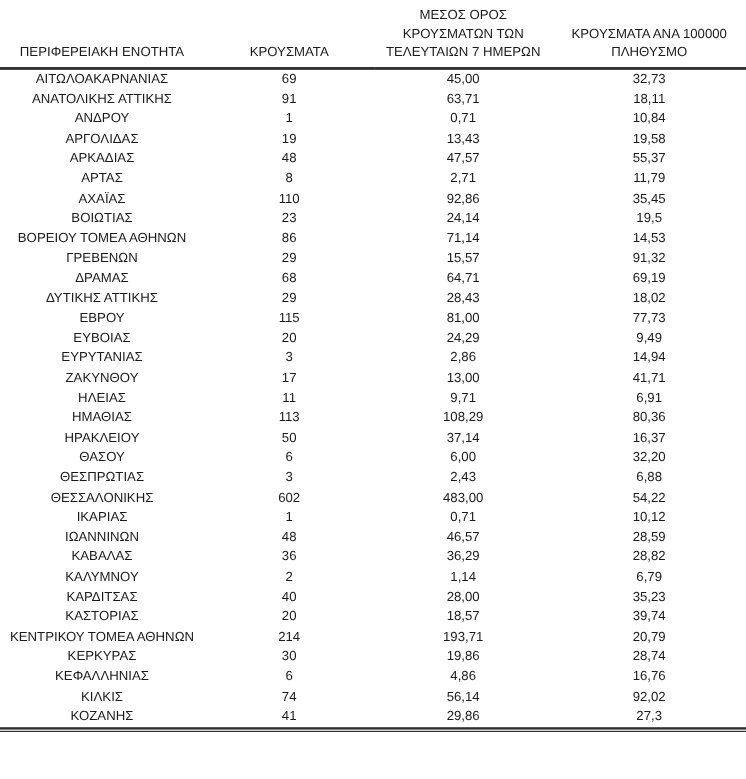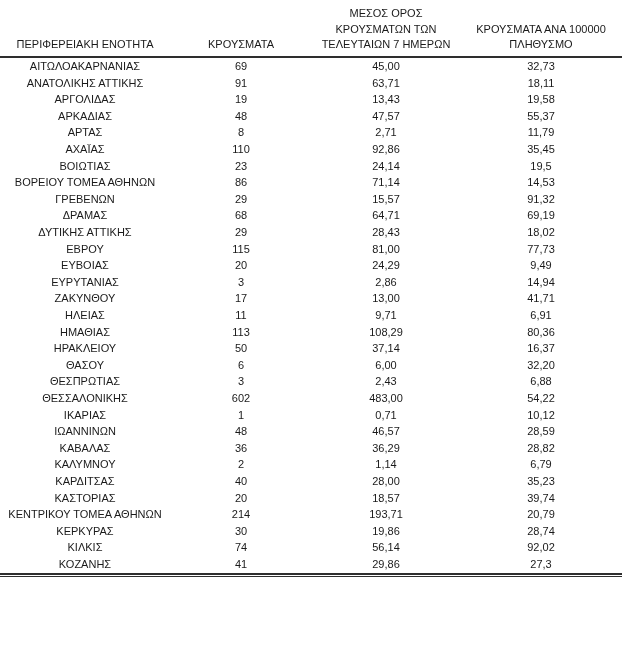--- a/index.html
+++ b/index.html
@@ -104,20 +104,26 @@
           <td>45,00</td>
           <td>32,73</td>
         </tr>
         <tr>
           <td>ΑΝΑΤΟΛΙΚΗΣ ΑΤΤΙΚΗΣ</td>
           <td>91</td>
           <td>63,71</td>
           <td>18,11</td>
         </tr>
         <tr>
+          <td>ΑΝΔΡΟΥ</td>
+          <td>1</td>
+          <td>0,71</td>
+          <td>10,84</td>
+        </tr>
+        <tr>
           <td>ΑΡΓΟΛΙΔΑΣ</td>
           <td>19</td>
           <td>13,43</td>
           <td>19,58</td>
         </tr>
         <tr>
           <td>ΑΡΚΑΔΙΑΣ</td>
           <td>48</td>
           <td>47,57</td>
           <td>55,37</td>
@@ -264,20 +270,26 @@
           <td>ΚΕΝΤΡΙΚΟΥ ΤΟΜΕΑ ΑΘΗΝΩΝ</td>
           <td>214</td>
           <td>193,71</td>
           <td>20,79</td>
         </tr>
         <tr>
           <td>ΚΕΡΚΥΡΑΣ</td>
           <td>30</td>
           <td>19,86</td>
           <td>28,74</td>
+        </tr>
+        <tr>
+          <td>ΚΕΦΑΛΛΗΝΙΑΣ</td>
+          <td>6</td>
+          <td>4,86</td>
+          <td>16,76</td>
         </tr>
         <tr>
           <td>ΚΙΛΚΙΣ</td>
           <td>74</td>
           <td>56,14</td>
           <td>92,02</td>
         </tr>
         <tr>
           <td>ΚΟΖΑΝΗΣ</td>
           <td>41</td>

